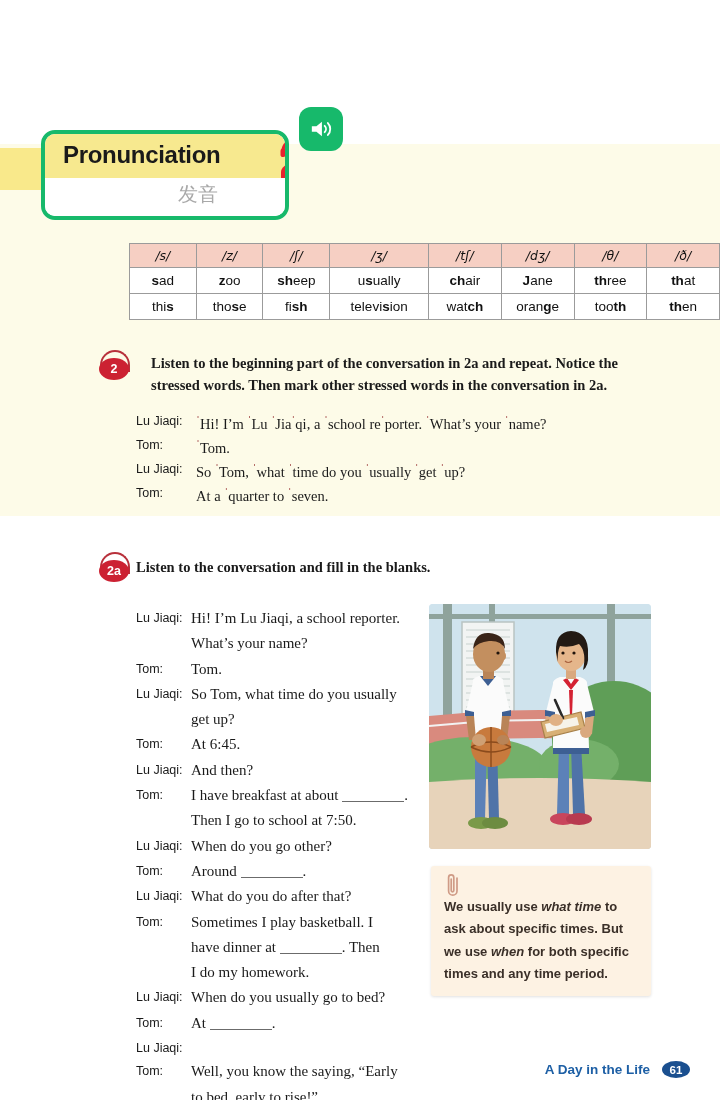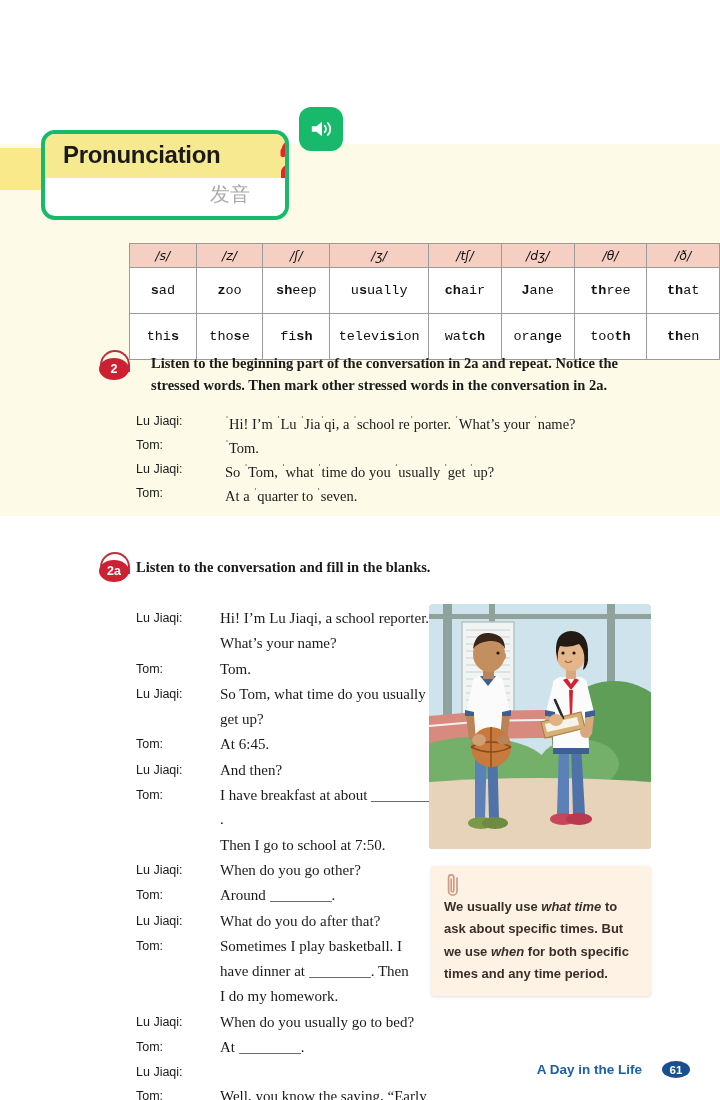--- a/index.html
+++ b/index.html
@@ -58,21 +58,20 @@
     font-size: 24px;
     font-weight: bold;
     color: #1a1a1a;
     letter-spacing: -0.3px;
     font-family: "Liberation Sans", sans-serif;
   }
   .pron-bottom {
     height: 38px;
     background: #ffffff;
     position: relative;
-    margin-left: 32px;
   }
   .pron-cn {
     position: absolute;
     left: 133px;
     top: 3px;
     font-size: 20px;
     color: #a9a9a9;
     font-family: "DejaVu Sans", sans-serif;
   }
   .headset-icon {
@@ -101,24 +100,23 @@
     left: 129px;
     top: 243px;
     border-collapse: collapse;
     font-family: "Liberation Sans", sans-serif;
   }
   .phon-table td {
     border: 1px solid #9b9b9b;
     text-align: center;
     font-size: 13.5px;
     color: #111111;
-    padding: 15px 4px;
+    padding: 5px 4px;
     background: #ffffff;
     white-space: nowrap;
-    font-family: Liberation Mono, monospace;
   }
   .phon-table tr.head td {
     background: #f6cfc3;
     font-size: 12.5px;
     font-style: italic;
     padding: 4px 4px;
     font-family: "DejaVu Sans", sans-serif;
   }
   .phon-table b { font-weight: bold; }
   .c-s  { width: 58px; }
@@ -177,21 +175,20 @@
   
   .dlg {
     position: absolute;
     font-family: "Liberation Serif", serif;
     font-size: 14.5px;
     color: #1a1a1a;
   }
   .dlg .row {
     display: flex;
     margin-bottom: 1px;
-    gap: 29px;
   }
   .dlg .spk {
     font-family: "Liberation Sans", sans-serif;
     font-size: 12.5px;
     color: #1a1a1a;
     flex: 0 0 auto;
   }
   .dlg .txt {
     flex: 1 1 auto;
   }
@@ -261,21 +258,21 @@
   }
   .note .note-text i { font-style: italic; }
 
   
   .footer {
     position: absolute;
     right: 30px;
     bottom: 22px;
     display: flex;
     align-items: center;
-    gap: 20px;
+    gap: 12px;
   }
   .footer .ftitle {
     font-family: "Liberation Sans", sans-serif;
     font-size: 13.5px;
     font-weight: bold;
     color: #1d5fa5;
   }
   .footer .pgnum {
     width: 28px;
     height: 17px;

